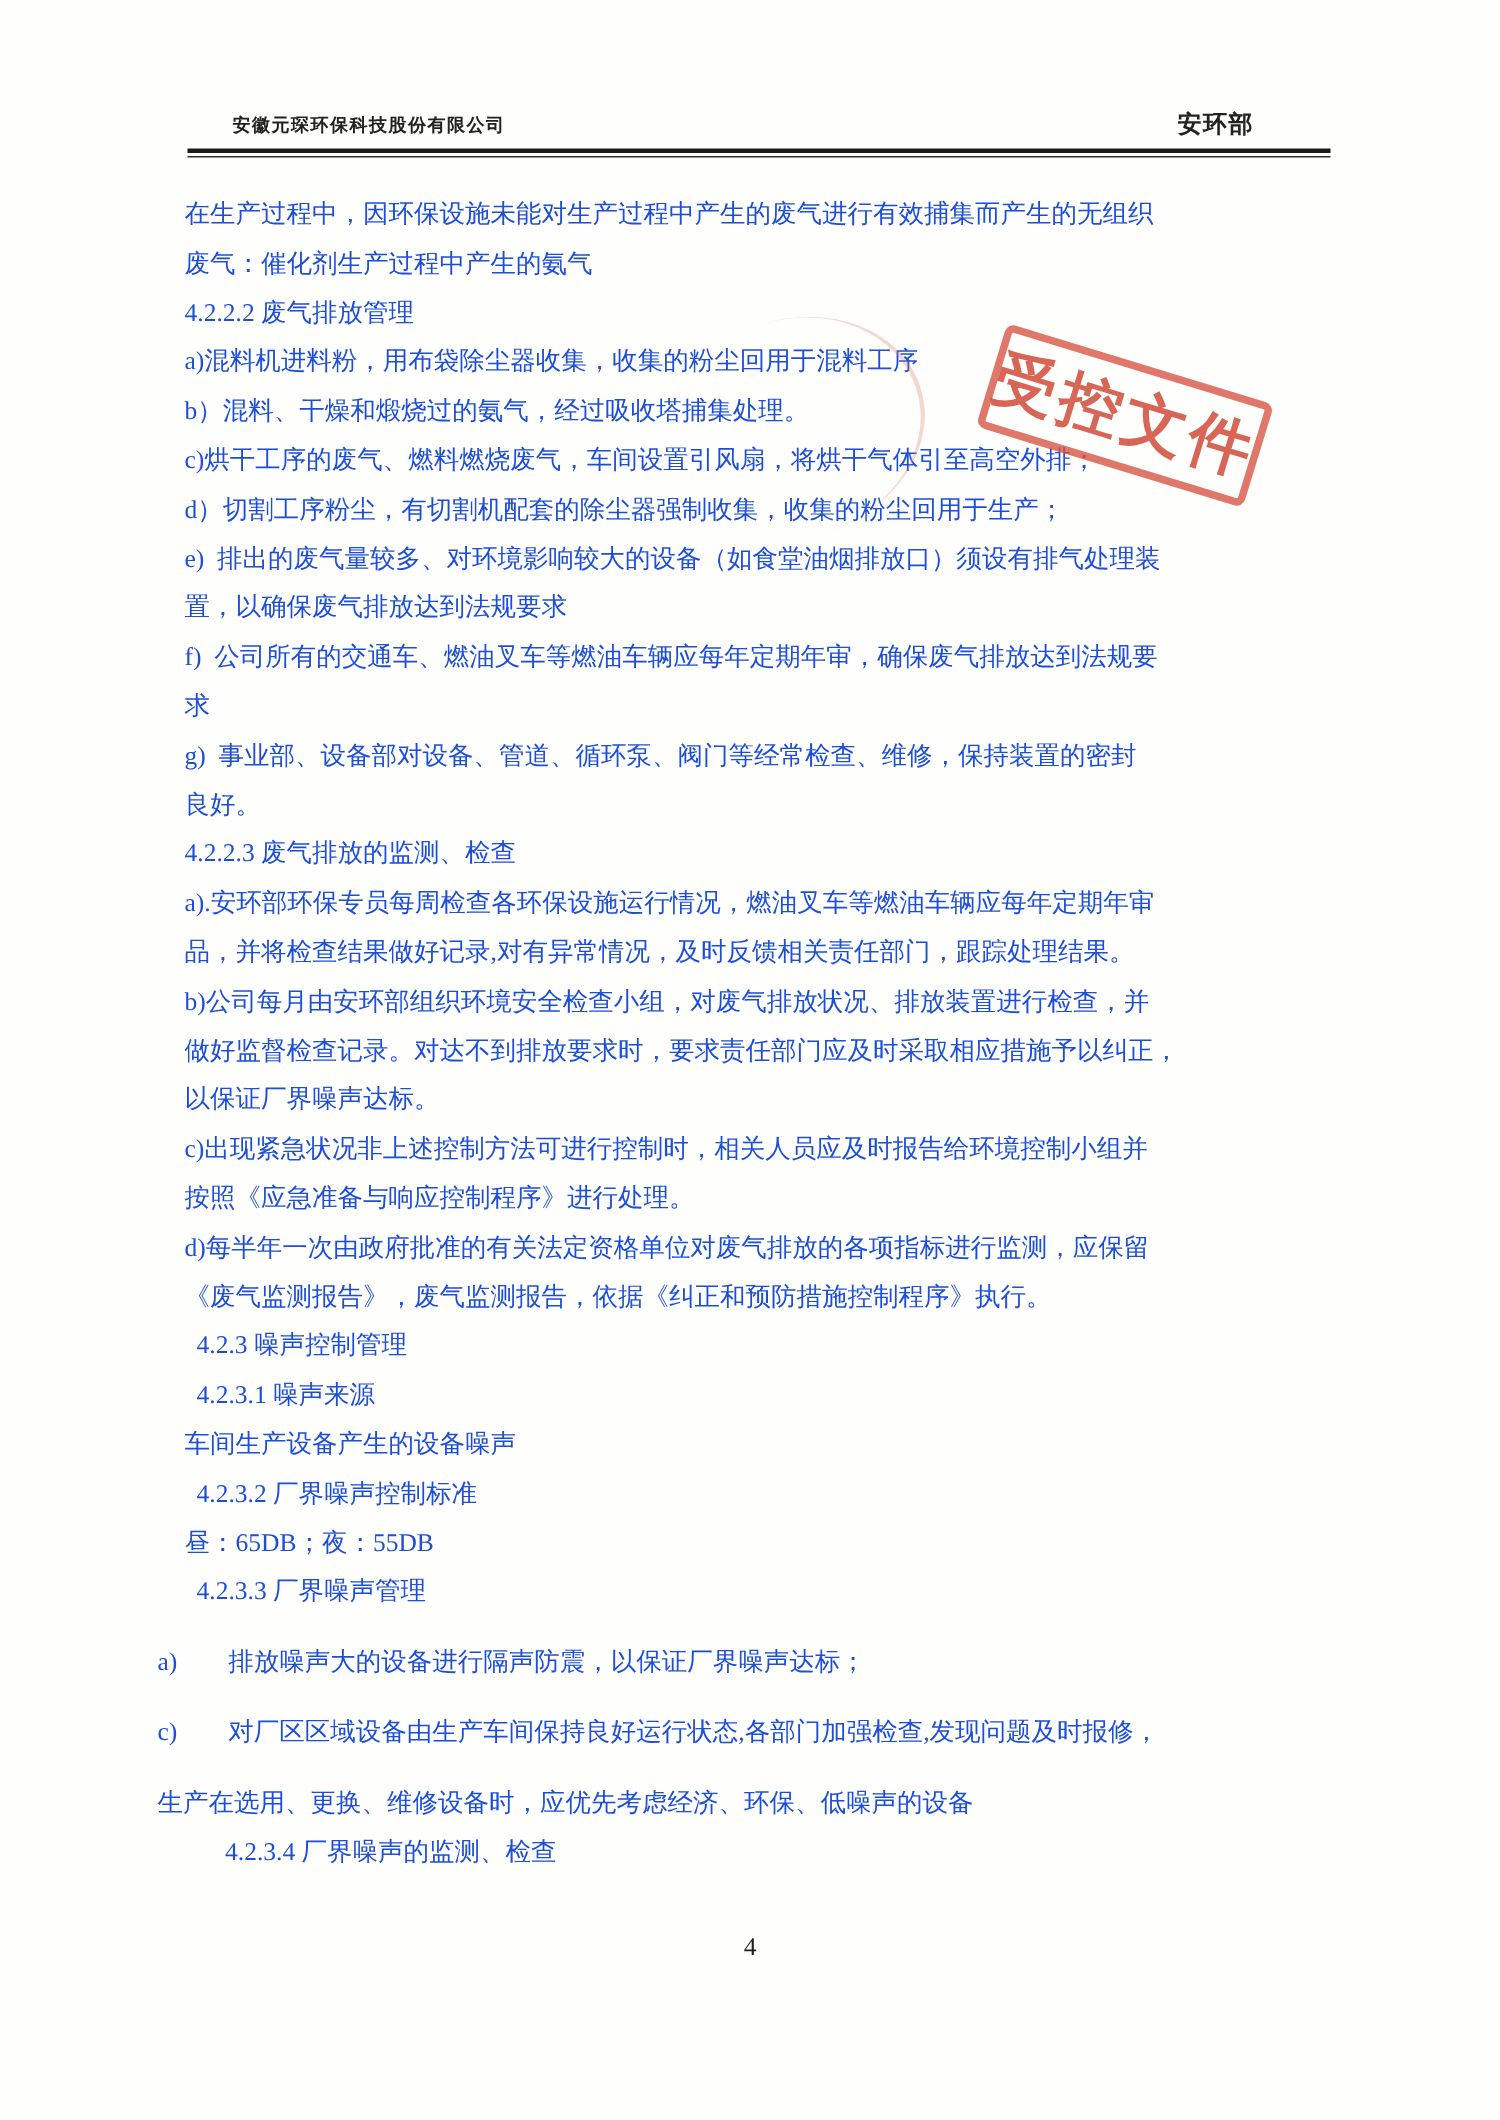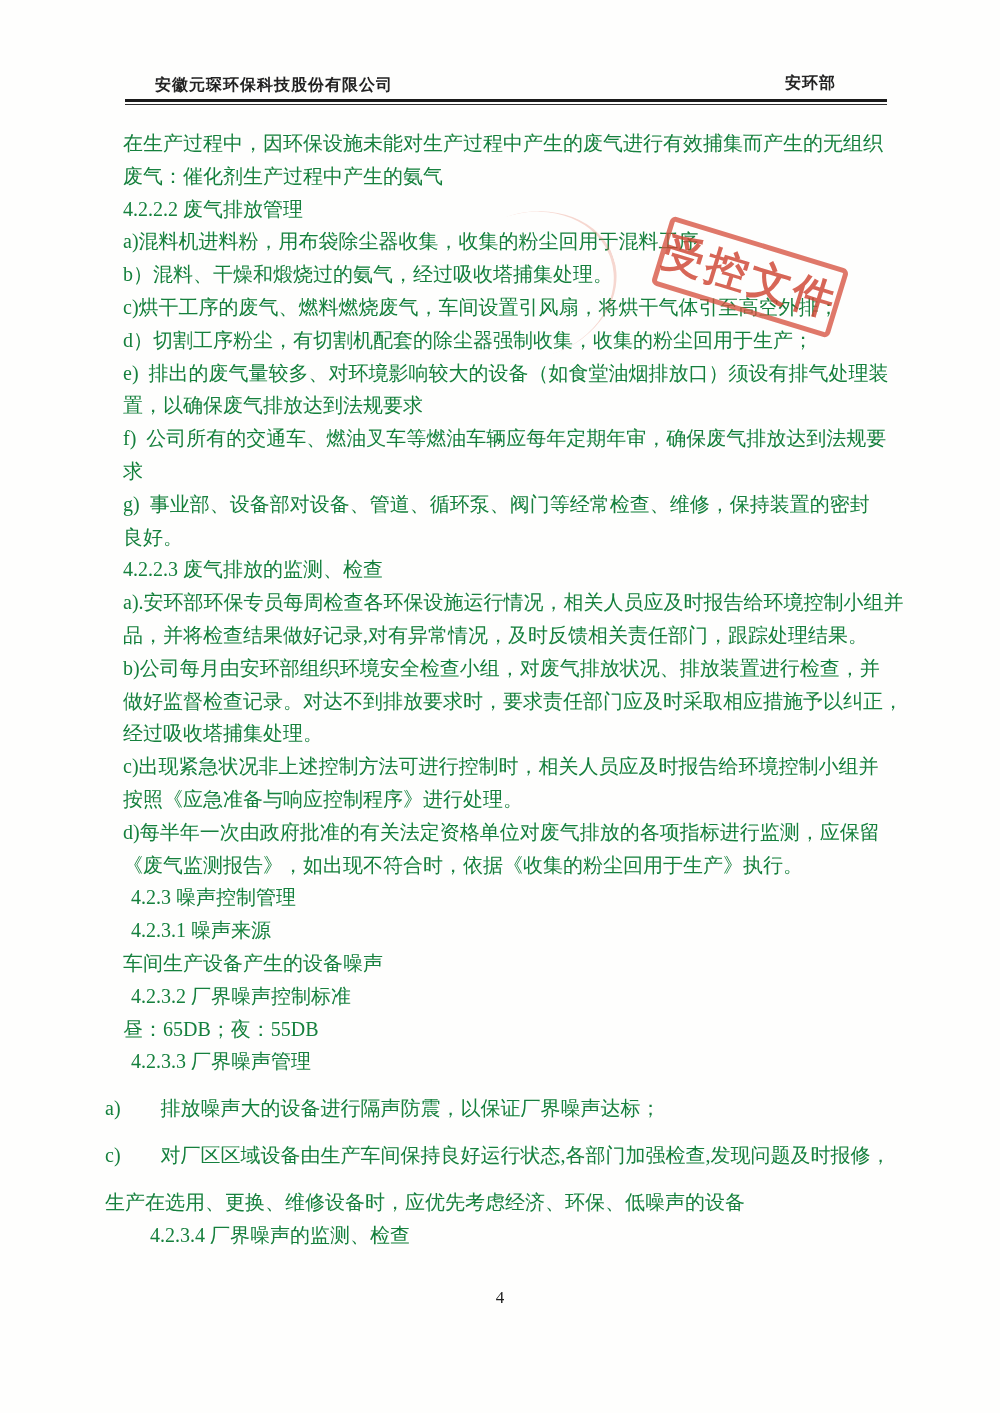--- a/index.html
+++ b/index.html
@@ -9,39 +9,39 @@
     margin:0 auto;
     background:#fefefdff;
     background:#fefefd;
     font-family:"Liberation Serif","DejaVu Serif",serif;
     color:#1c1c1c;
     overflow:hidden;
   }
   .header-company {
     position:absolute; left:155px; top:75px;
     font-family:"Liberation Sans","DejaVu Sans",sans-serif;
-    font-weight:700; font-size:16px; letter-spacing:1px; color:#222;
+    font-weight:700; font-size:12px; letter-spacing:1px; color:#222;
   }
   .header-dept {
     position:absolute; left:785px; top:73px;
     font-family:"Liberation Sans","DejaVu Sans",sans-serif;
     font-weight:700; font-size:16px; letter-spacing:1px; color:#222;text-align:center;
   }
   .header-rule {
     position:absolute; left:125px; top:99px; width:762px; height:2px;
     border-top:3px solid #1b1b1b;
     border-bottom:1px solid #2e2e2e;
   }
   .content { position:absolute; left:0; top:127px; width:1000px; }
   .line {
     height:32.8px; line-height:32.8px;
-    font-size:20px;
+    font-size:17px;
     padding-left:123px;
     white-space:pre;
-    color:#15803d;
+    color:#1d4ed8;
   }
   .line.sub  { padding-left:131px; }
   .line.sub2 { padding-left:134px;margin-left:16px; }
   .line.hang { padding-left:105px;margin-top:14px; }
   .stamp {
     position:absolute; left:657px; top:241px;
     width:176px; height:62px;
     border:5px solid rgba(214,82,64,0.78);
     border-radius:6px;
     transform:rotate(17deg);
@@ -88,29 +88,29 @@
       <div class="line body">b）混料、干燥和煅烧过的氨气，经过吸收塔捕集处理。</div>
       <div class="line body">c)烘干工序的废气、燃料燃烧废气，车间设置引风扇，将烘干气体引至高空外排；</div>
       <div class="line body">d）切割工序粉尘，有切割机配套的除尘器强制收集，收集的粉尘回用于生产；</div>
       <div class="line body">e)  排出的废气量较多、对环境影响较大的设备（如食堂油烟排放口）须设有排气处理装</div>
       <div class="line body">置，以确保废气排放达到法规要求</div>
       <div class="line body">f)  公司所有的交通车、燃油叉车等燃油车辆应每年定期年审，确保废气排放达到法规要</div>
       <div class="line body">求</div>
       <div class="line body">g)  事业部、设备部对设备、管道、循环泵、阀门等经常检查、维修，保持装置的密封</div>
       <div class="line body">良好。</div>
       <div class="line body">4.2.2.3 废气排放的监测、检查</div>
-      <div class="line body">a).安环部环保专员每周检查各环保设施运行情况，相关人员应及时报告给环境控制小组并</div>
+      <div class="line body">a).安环部环保专员每周检查各环保设施运行情况，燃油叉车等燃油车辆应每年定期年审</div>
       <div class="line body">品，并将检查结果做好记录,对有异常情况，及时反馈相关责任部门，跟踪处理结果。</div>
       <div class="line body">b)公司每月由安环部组织环境安全检查小组，对废气排放状况、排放装置进行检查，并</div>
       <div class="line body">做好监督检查记录。对达不到排放要求时，要求责任部门应及时采取相应措施予以纠正，</div>
-      <div class="line body">经过吸收塔捕集处理。</div>
+      <div class="line body">以保证厂界噪声达标。</div>
       <div class="line body">c)出现紧急状况非上述控制方法可进行控制时，相关人员应及时报告给环境控制小组并</div>
       <div class="line body">按照《应急准备与响应控制程序》进行处理。</div>
       <div class="line body">d)每半年一次由政府批准的有关法定资格单位对废气排放的各项指标进行监测，应保留</div>
-      <div class="line body">《废气监测报告》，如出现不符合时，依据《收集的粉尘回用于生产》执行。</div>
+      <div class="line body">《废气监测报告》，废气监测报告，依据《纠正和预防措施控制程序》执行。</div>
       <div class="line sub">4.2.3 噪声控制管理</div>
       <div class="line sub">4.2.3.1 噪声来源</div>
       <div class="line body">车间生产设备产生的设备噪声</div>
       <div class="line sub">4.2.3.2 厂界噪声控制标准</div>
       <div class="line body">昼：65DB；夜：55DB</div>
       <div class="line sub">4.2.3.3 厂界噪声管理</div>
       <div class="line hang">a)　　排放噪声大的设备进行隔声防震，以保证厂界噪声达标；</div>
       <div class="line hang">c)　　对厂区区域设备由生产车间保持良好运行状态,各部门加强检查,发现问题及时报修，</div>
       <div class="line hang">生产在选用、更换、维修设备时，应优先考虑经济、环保、低噪声的设备</div>
       <div class="line sub2">4.2.3.4 厂界噪声的监测、检查</div>

